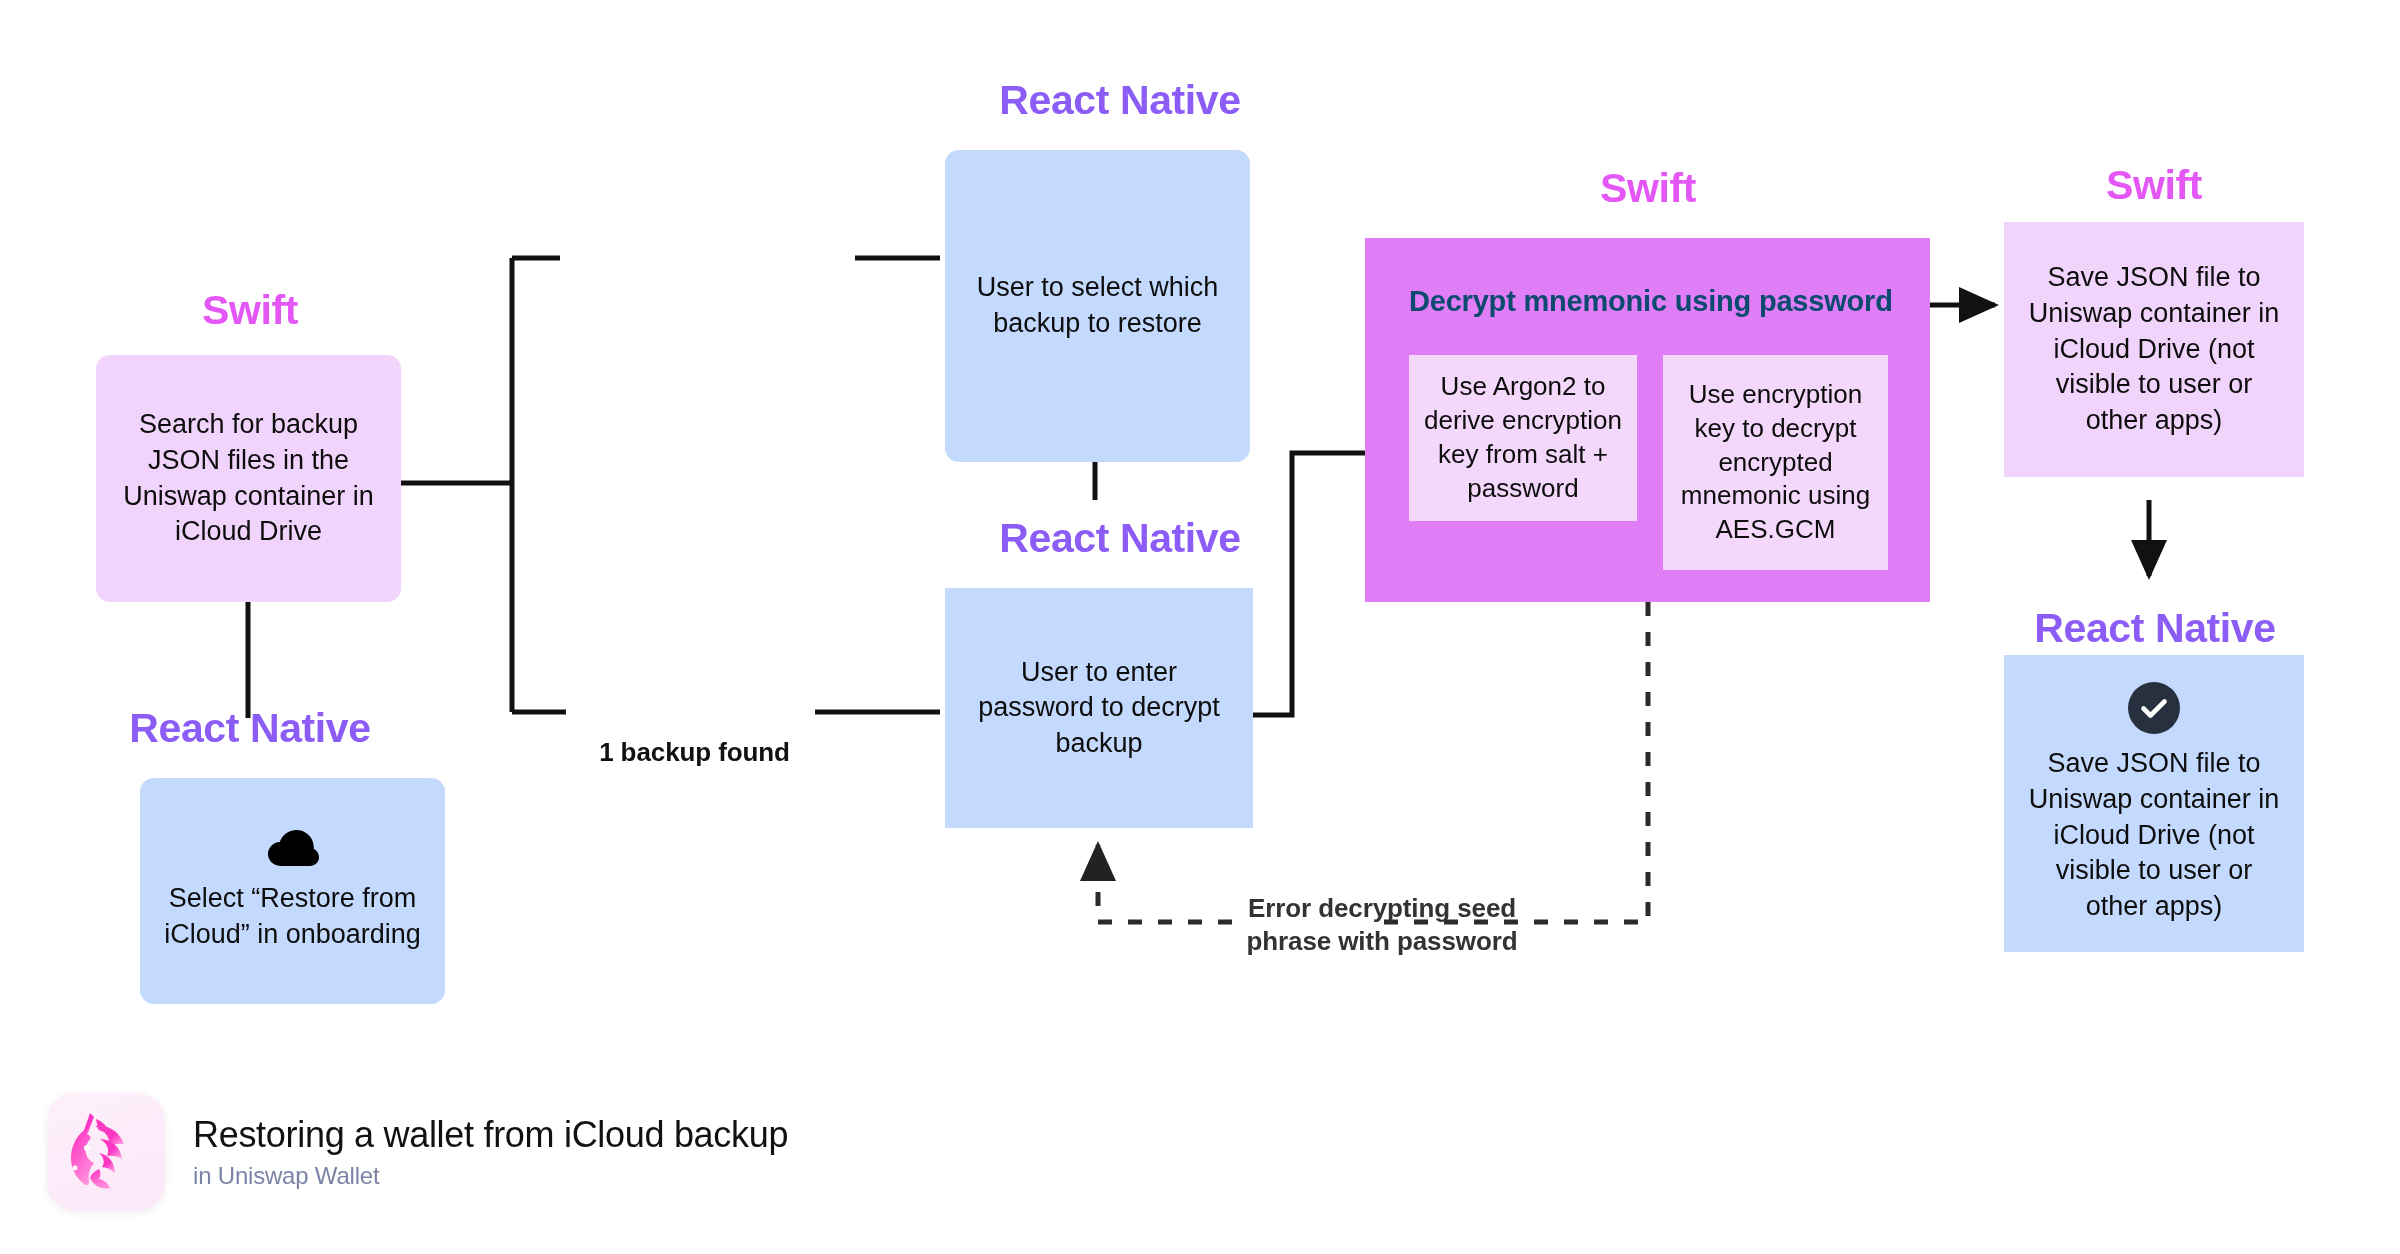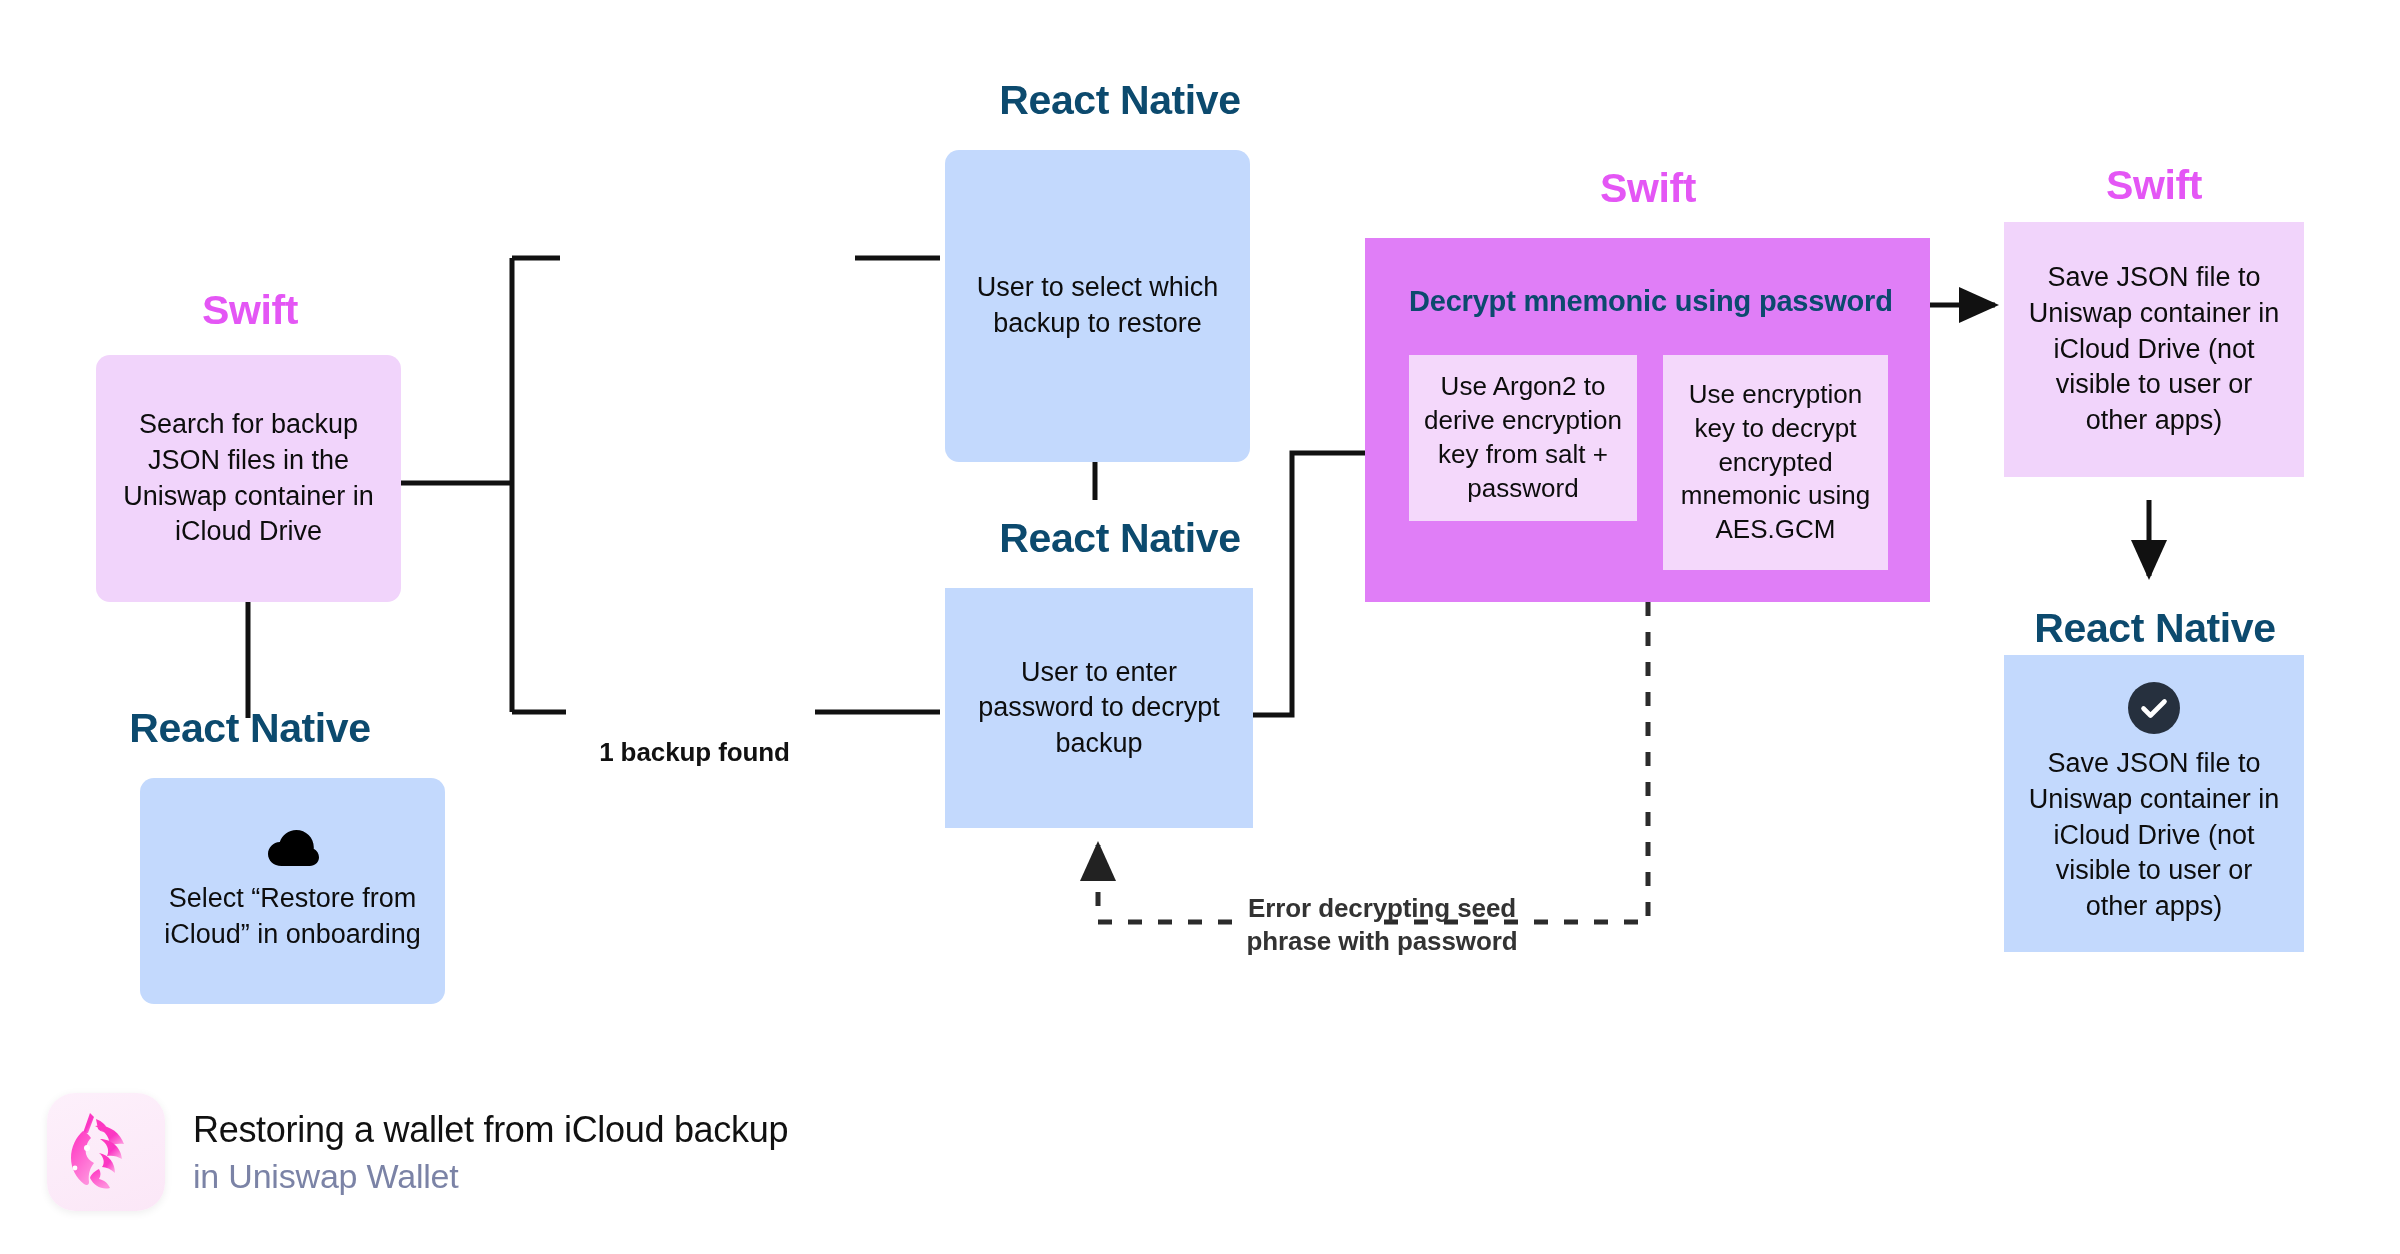--- a/index.html
+++ b/index.html
@@ -14,21 +14,21 @@
   .lane-label {
     position: absolute;
     font-size: 41px;
     font-weight: 700;
     letter-spacing: -0.4px;
     text-align: center;
     white-space: nowrap;
     line-height: 1;
   }
   .lane-swift { color: #e456f5; }
-  .lane-rn { color: #0c4a6e; }
+  .lane-rn { color: #8b5cf6; }
 
   .node {
     position: absolute;
     display: flex;
     flex-direction: column;
     align-items: center;
     justify-content: center;
     text-align: center;
     font-size: 27px;
     line-height: 1.32;
@@ -87,21 +87,21 @@
   
   .footer { position: absolute; left: 47px; top: 1093px; display: flex; align-items: center; gap: 28px; }
   .footer-logo {
     width: 118px; height: 118px; border-radius: 28px;
     background: linear-gradient(160deg,#fdf0fb 0%, #fbe7f7 100%);
     display: flex; align-items: center; justify-content: center;
     box-shadow: 0 2px 8px rgba(0,0,0,0.07);
   }
   .footer-text { display: flex; flex-direction: column; gap: 6px; }
   .footer-title { font-size: 36px; color: #111; letter-spacing: -0.3px; }
-  .footer-sub { font-size: 34px; color: #7b83a6; letter-spacing: -0.2px; }
+  .footer-sub { font-size: 24px; color: #7b83a6; letter-spacing: -0.2px; }
 </style>
 </head>
 <body>
 
 <div id="canvas">
 
   <svg class="wires" viewBox="0 0 2400 1254">
     <defs>
       <marker id="arrow" markerWidth="10" markerHeight="10" refX="7.2" refY="4" orient="auto" markerUnits="strokeWidth">
         <path d="M0,0.4 L8,4 L0,7.6 Z" fill="#111"></path>

